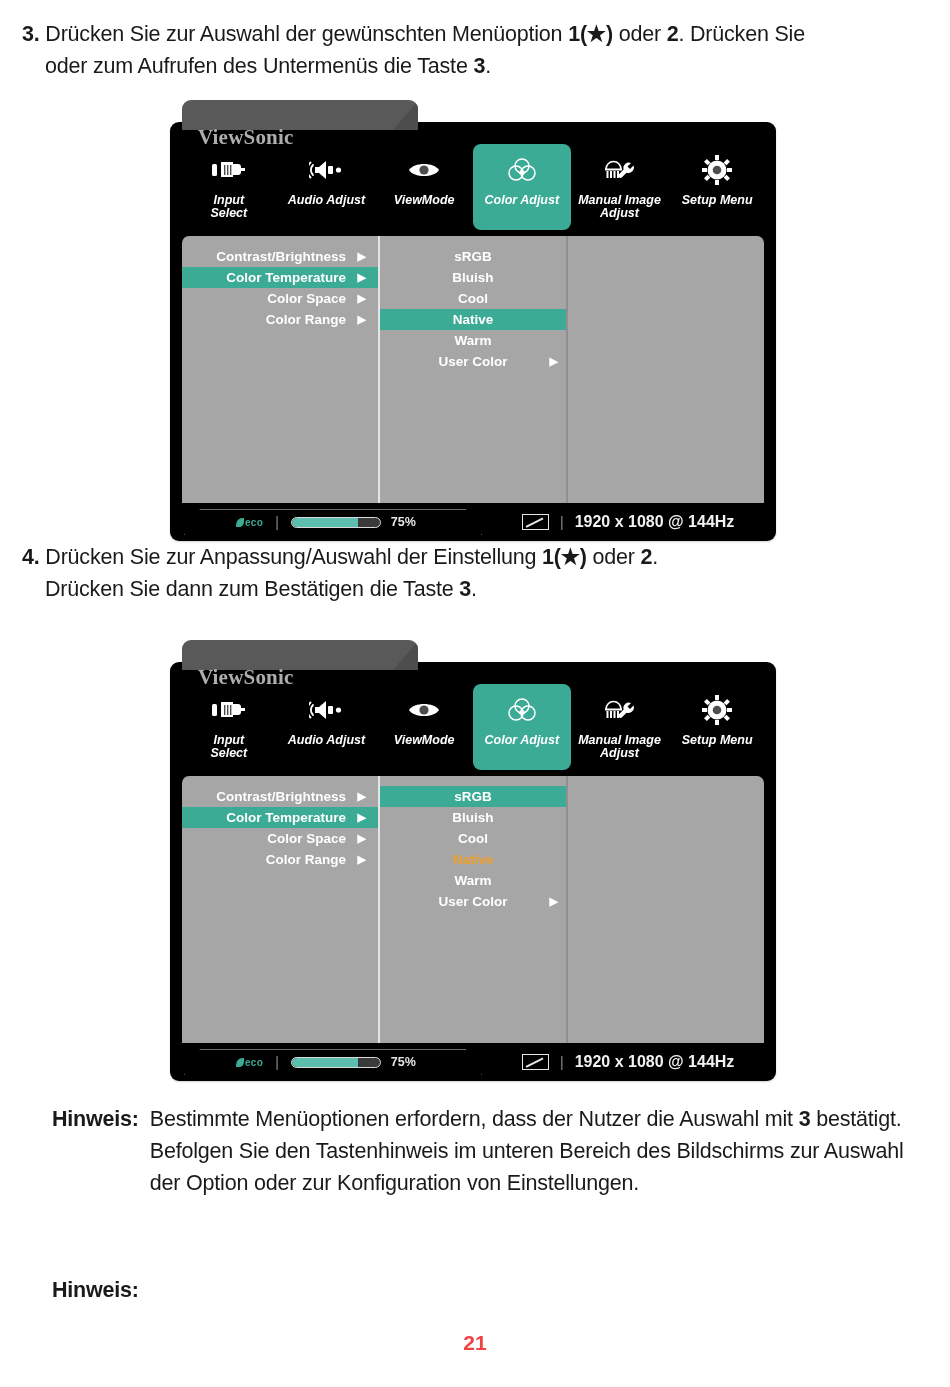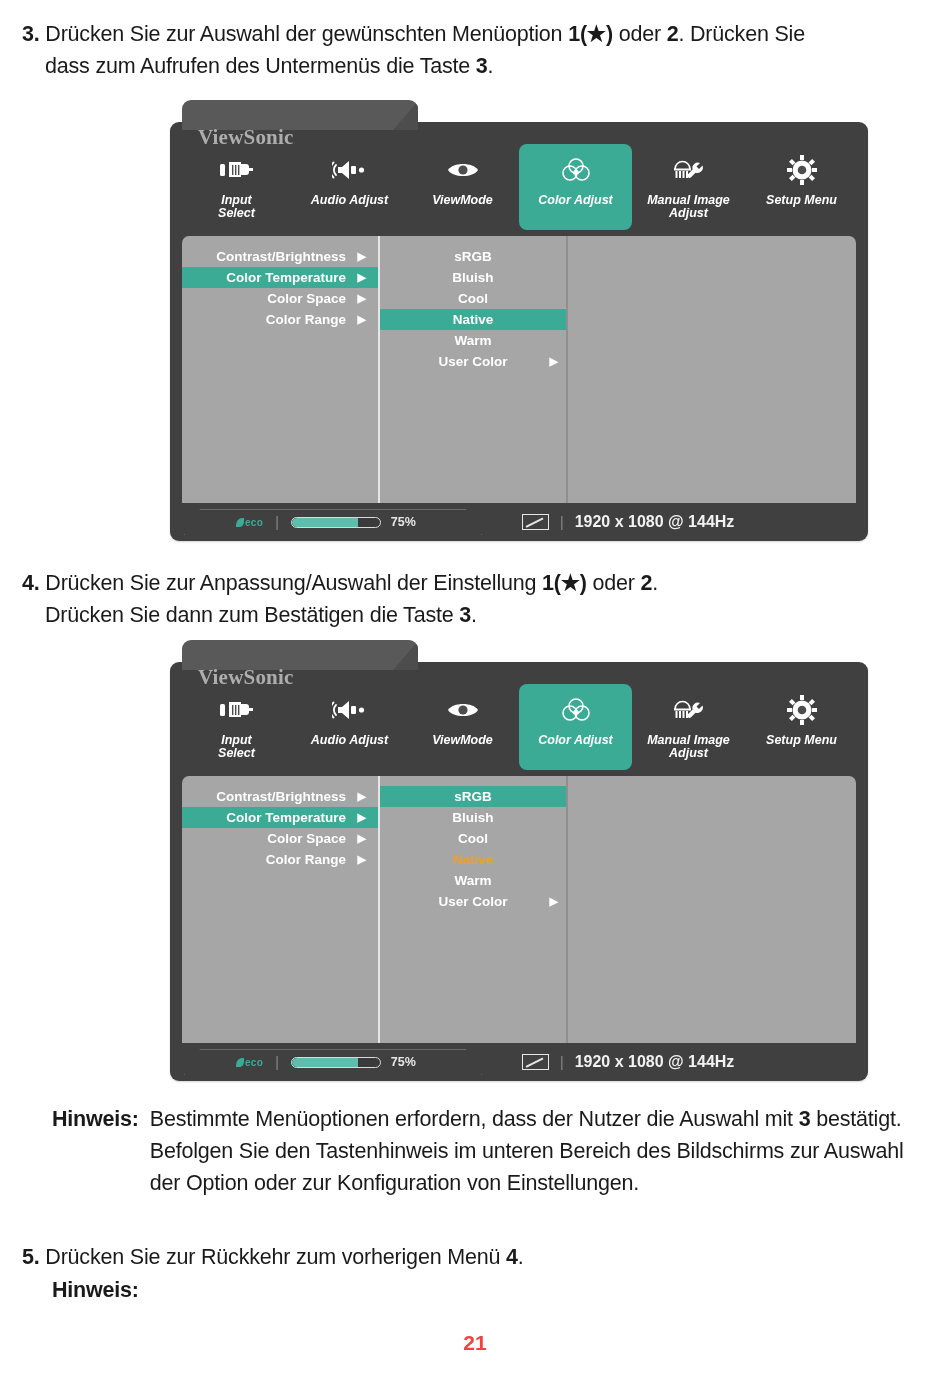--- a/index.html
+++ b/index.html
@@ -35,22 +35,22 @@
     line-height: 32px;
     color: #1a1a1a;
     letter-spacing: -0.2px;
   }
   .hang .lbl { font-weight: bold; flex: 0 0 auto; padding-right: 11px; white-space: nowrap; }
   .hang .txt { flex: 1 1 auto; }
 
   
   .osd {
     position: absolute;
-    width: 698px;
-    background: #404040;
+    width: 606px;
+    background: #000000;
     border-radius: 9px;
     box-shadow: 0 1px 2px rgba(0,0,0,0.18);
   }
   .osd-tab {
     position: absolute;
     top: -22px; left: 12px;
     width: 236px; height: 30px;
     background: #595959;
     border-radius: 9px 9px 0 0;
     overflow: hidden;
@@ -227,21 +227,21 @@
 </style>
 </head>
 <body>
 
 <div class="page">
 
   <div class="step" style="left:22px; top:18px; width:905px;">
     <span class="num">3.</span>
     <span>Drücken Sie zur Auswahl der gewünschten Menüoption </span><b>1(★)</b><span> oder </span><b>2</b><span>. Drücken Sie</span>
     <div style="padding-left:23px;">
-      <span>dass zum Aufrufen des Untermenüs die Taste </span><b>3</b><span>.</span>
+      <span>oder zum Aufrufen des Untermenüs die Taste </span><b>3</b><span>.</span>
     </div>
   </div>
 
   <div class="osd" style="left:170px; top:122px;">
     <div class="osd-tab"></div>
     <div class="osd-brand">ViewSonic</div>
 
     <div class="osd-iconrow">
 
       <div class="osd-icon">
@@ -391,21 +391,21 @@
         <span class="bar-pct">75%</span>
       </div>
       <div class="foot-right">
         <span class="mon-icon"></span>
         <span class="res-pipe">|</span>
         <span class="res-text">1920 x 1080 @ 144Hz</span>
       </div>
     </div>
   </div>
 
-  <div class="step" style="left:22px; top:567px; width:905px;">
+  <div class="step" style="left:22px; top:541px; width:905px;">
     <span class="num">4.</span>
     <span>Drücken Sie zur Anpassung/Auswahl der Einstellung </span><b>1(★)</b><span> oder </span><b>2</b><span>.</span>
     <div style="padding-left:23px;">
       <span>Drücken Sie dann zum Bestätigen die Taste </span><b>3</b><span>.</span>
     </div>
   </div>
 
   <div class="osd" style="left:170px; top:662px;">
     <div class="osd-tab"></div>
     <div class="osd-brand">ViewSonic</div>
@@ -564,24 +564,20 @@
         <span class="res-text">1920 x 1080 @ 144Hz</span>
       </div>
     </div>
   </div>
 
   <div class="hang" style="left:52px; top:1103px; width:860px;">
     <span class="lbl">Hinweis:</span>
     <span class="txt"><span>Bestimmte Menüoptionen erfordern, dass der Nutzer die Auswahl mit </span><b>3</b><span> bestätigt. Befolgen Sie den Tastenhinweis im unteren Bereich des Bildschirms zur Auswahl der Option oder zur Konfiguration von Einstellungen.</span></span>
   </div>
 
-  <div class="step" style="left:22px; top:1241px; width:905px;">
-    <span class="num">5.</span>
-    <span>Drücken Sie zur Rückkehr zum vorherigen Menü </span><b>4</b><span>.</span>
-  </div>
 
   <div class="hang" style="left:52px; top:1274px; width:860px;">
     <span class="lbl">Hinweis:</span>
   </div>
 
   <div class="pagenum" style="top:1331px;">21</div>
 
 </div>
 
 </body></html>

